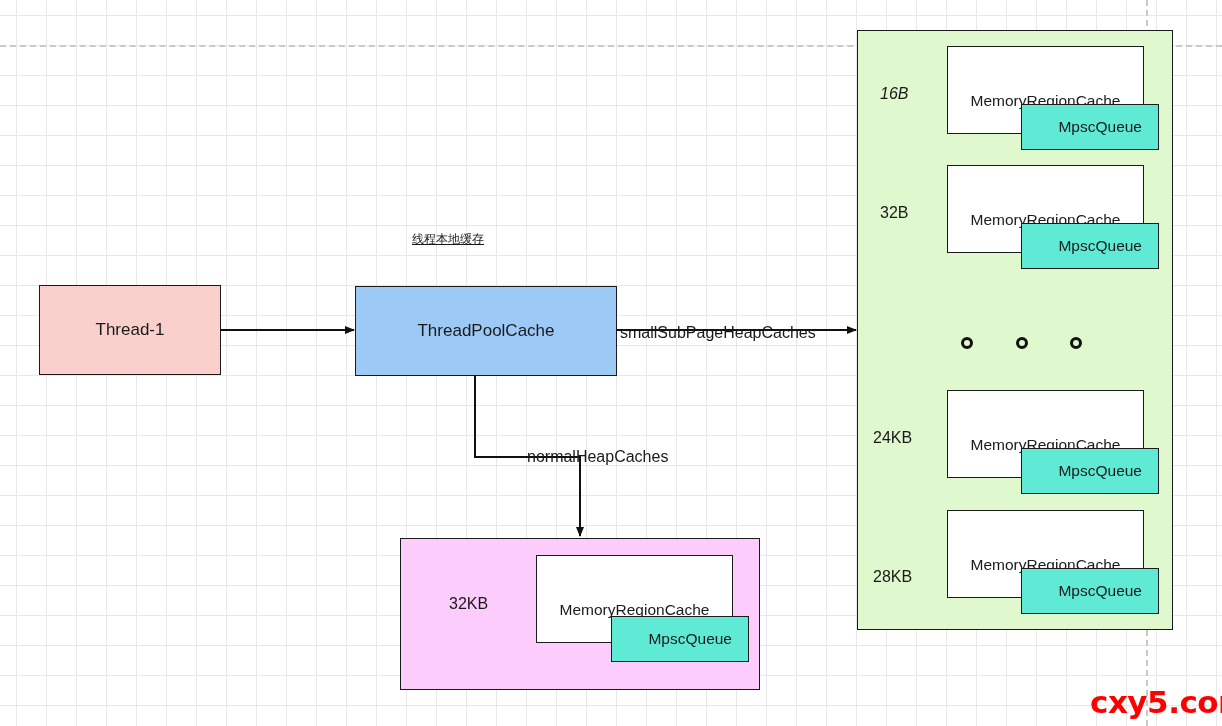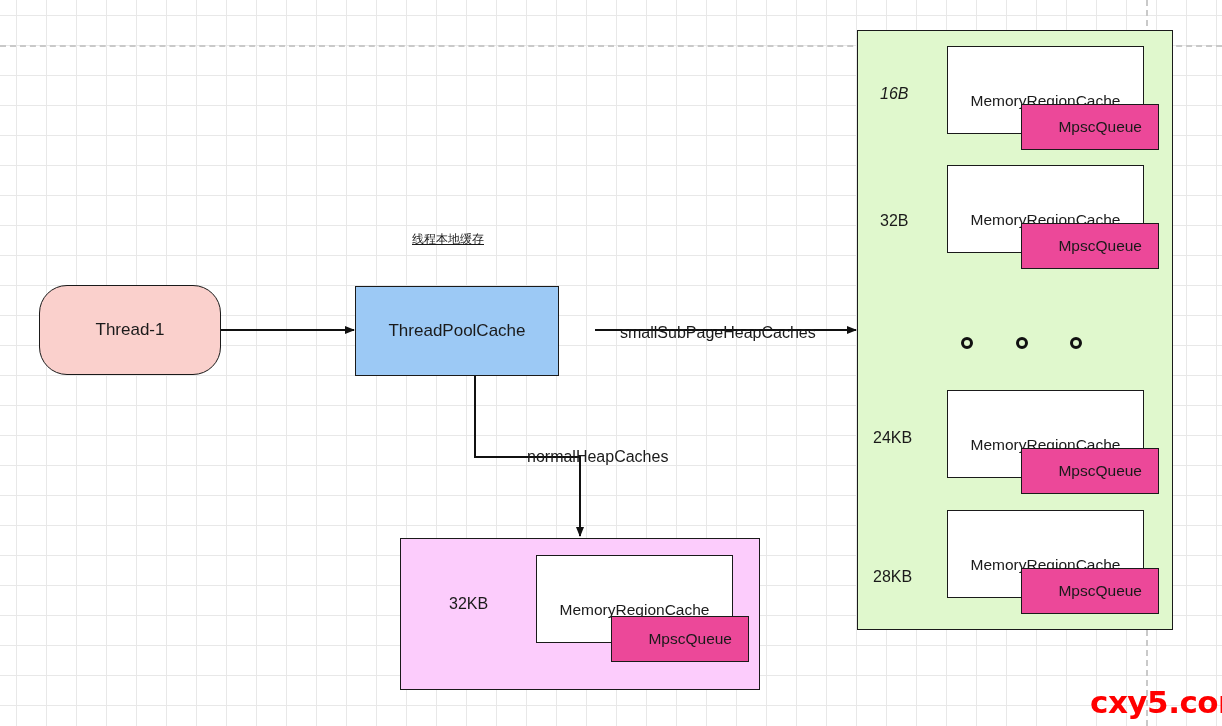--- a/index.html
+++ b/index.html
@@ -54,21 +54,21 @@
     display: flex;
     align-items: center;
     justify-content: center;
     color: #1a1a1a;
     font-size: 17px;
     line-height: 1.2;
     text-align: center;
     white-space: nowrap;
   }
 
-  .box-thread   { background: #fad0cc; border-radius: 28px; }
+  .box-thread   { background: #fad0cc; }
   .box-tpc      { background: #9cc9f5; }
   .box-green    { background: #e0f8cd; display: block; }
   .box-pink     { background: #fcccfc; display: block; }
 
   .mrc {
     position: absolute;
     box-sizing: border-box;
     border: 1.5px solid #1a1a1a;
     background: #ffffff;
     font-size: 15.5px;
@@ -76,21 +76,21 @@
     display: flex;
     align-items: center;
     justify-content: center;
     padding-top: 22px;
     white-space: nowrap;
   }
   .mpsc {
     position: absolute;
     box-sizing: border-box;
     border: 1.5px solid #1a1a1a;
-    background: #ec4899;
+    background: #5eead4;
     font-size: 15.5px;
     color: #1a1a1a;
     display: flex;
     align-items: center;
     justify-content: flex-end;
     padding-right: 16px;
     white-space: nowrap;
   }
 
   .size-label {
@@ -165,39 +165,39 @@
 
     <path d="M475,376 L475,457 L580,457 L580,536" fill="none" stroke="#111111" stroke-width="2" marker-end="url(#arrow)"></path>
   </svg>
 
   <div class="box box-thread" style="left:39px; top:285px; width:182px; height:90px;">
     <span>Thread-1</span>
   </div>
 
   <div class="cn-label" style="left:412px; top:231px;">线程本地缓存</div>
 
-  <div class="box box-tpc" style="left:355px; top:286px; width:204px; height:90px;">
+  <div class="box box-tpc" style="left:355px; top:286px; width:262px; height:90px;">
     <span>ThreadPoolCache</span>
   </div>
 
   <div class="edge-label" style="left:620px; top:292px;">smallSubPageHeapCaches</div>
 
   <div class="edge-label" style="left:527px; top:416px;">normalHeapCaches</div>
 
   <div class="box box-green" style="left:857px; top:30px; width:316px; height:600px;">
 
     <div class="size-label" style="left:22px; top:53px;font-style:italic;">16B</div>
     <div class="mrc" style="left:89px; top:15px; width:197px; height:88px;">
       <span>MemoryRegionCache</span>
     </div>
     <div class="mpsc" style="left:163px; top:73px; width:138px; height:46px;">
       <span>MpscQueue</span>
     </div>
 
-    <div class="size-label" style="left:22px; top:180px;">32B</div>
+    <div class="size-label" style="left:22px; top:172px;">32B</div>
     <div class="mrc" style="left:89px; top:134px; width:197px; height:88px;">
       <span>MemoryRegionCache</span>
     </div>
     <div class="mpsc" style="left:163px; top:192px; width:138px; height:46px;">
       <span>MpscQueue</span>
     </div>
 
     <div class="dot" style="left:103px; top:306px;"></div>
     <div class="dot" style="left:158px; top:306px;"></div>
     <div class="dot" style="left:212px; top:306px;"></div>

